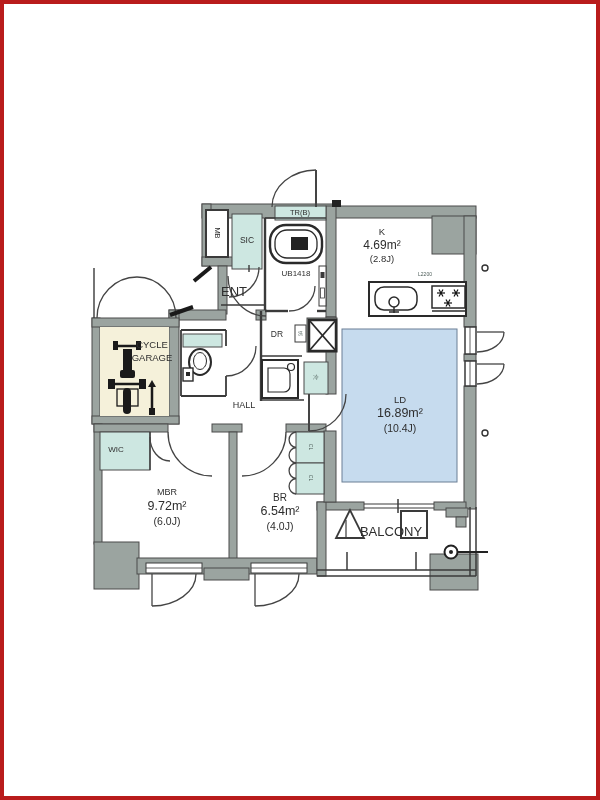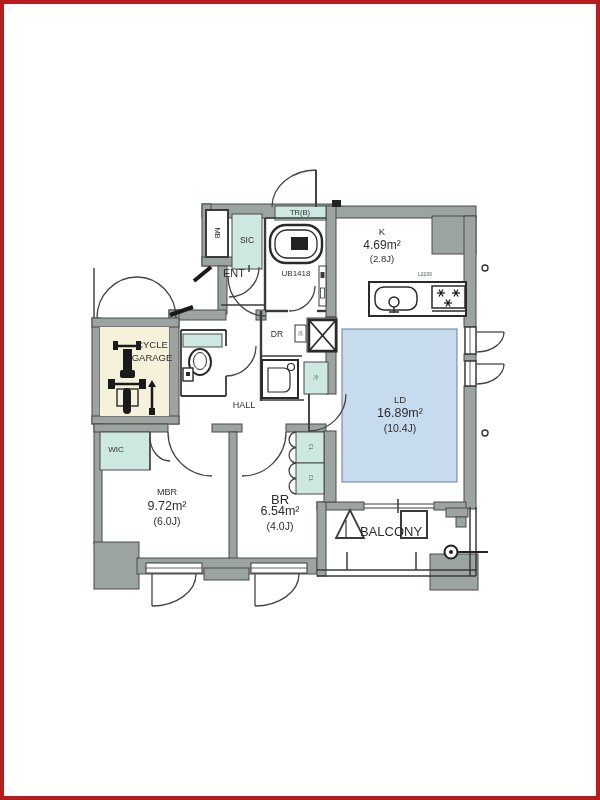--- a/index.html
+++ b/index.html
@@ -239,21 +239,21 @@
     <polygon points="148,376 144,383 152,383" fill="#1a1a1a"></polygon>
     <line x1="148" y1="382" x2="148" y2="406" stroke="#1a1a1a" stroke-width="2.5"></line>
     <rect x="145" y="404" width="6" height="7" fill="#1a1a1a"></rect>
   </g>
 </svg>
 
 <div class="lbl" style="left:296px;top:205px;font-size:7.5px;">TR(B)</div>
 <div class="lbl rot" style="left:213px;top:229px;font-size:7.5px;">MB</div>
 <div class="lbl" style="left:243px;top:232px;font-size:8.5px;">SIC</div>
 <div class="lbl" style="left:292px;top:266px;font-size:8px;">UB1418</div>
-<div class="lbl" style="left:230px;top:264px;font-size:11px;">ENT</div>
+<div class="lbl" style="left:230px;top:281px;font-size:13px;">ENT</div>
 
 <div class="lbl" style="left:378px;top:223px;font-size:9.5px;">K</div>
 <div class="lbl" style="left:378px;top:235px;font-size:12px;">4.69m²</div>
 <div class="lbl" style="left:378px;top:250px;font-size:9.5px;">(2.8J)</div>
 <div class="lbl tiny" style="left:421px;top:268px;font-size:5px;">L2200</div>
 
 <div class="lbl" style="left:273px;top:326px;font-size:8.5px;">DR</div>
 <div class="lbl tiny" style="left:296.5px;top:327px;font-size:5px;">洗</div>
 <div class="lbl tiny" style="left:312px;top:371px;font-size:5.5px;">冷</div>
 
@@ -264,21 +264,21 @@
 <div class="lbl" style="left:148px;top:349px;font-size:9.5px;">GARAGE</div>
 
 <div class="lbl" style="left:396px;top:391px;font-size:9.5px;">LD</div>
 <div class="lbl" style="left:396px;top:403px;font-size:12.5px;">16.89m²</div>
 <div class="lbl" style="left:396px;top:419px;font-size:10.5px;">(10.4J)</div>
 
 <div class="lbl" style="left:163px;top:484px;font-size:9px;">MBR</div>
 <div class="lbl" style="left:163px;top:496px;font-size:12.5px;">9.72m²</div>
 <div class="lbl" style="left:163px;top:512px;font-size:10.5px;">(6.0J)</div>
 
-<div class="lbl" style="left:276px;top:489px;font-size:13px;">BR</div>
+<div class="lbl" style="left:276px;top:489px;font-size:10px;">BR</div>
 <div class="lbl" style="left:276px;top:501px;font-size:12.5px;">6.54m²</div>
 <div class="lbl" style="left:276px;top:517px;font-size:10.5px;">(4.0J)</div>
 
 <div class="lbl" style="left:387px;top:521px;font-size:13px;">BALCONY</div>
 
 <div class="lbl rotccw tiny" style="left:306px;top:443px;font-size:5px;">CL</div>
 <div class="lbl rotccw tiny" style="left:306px;top:474px;font-size:5px;">CL</div>
 
 </div>
 

